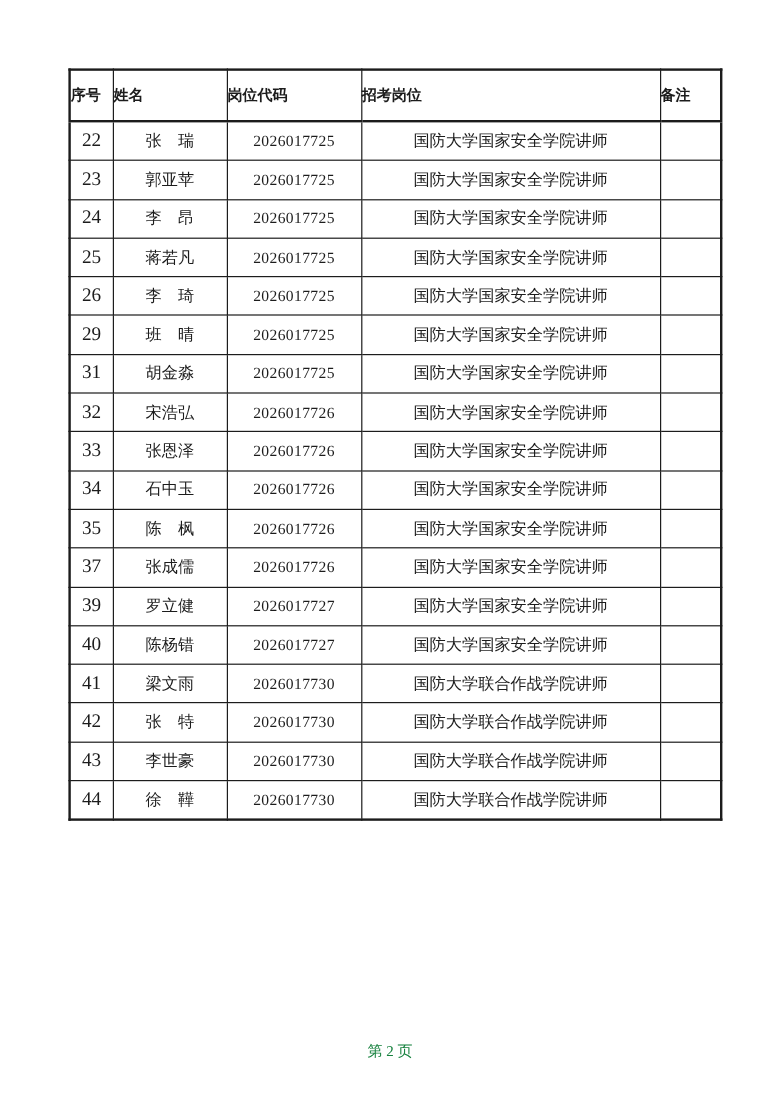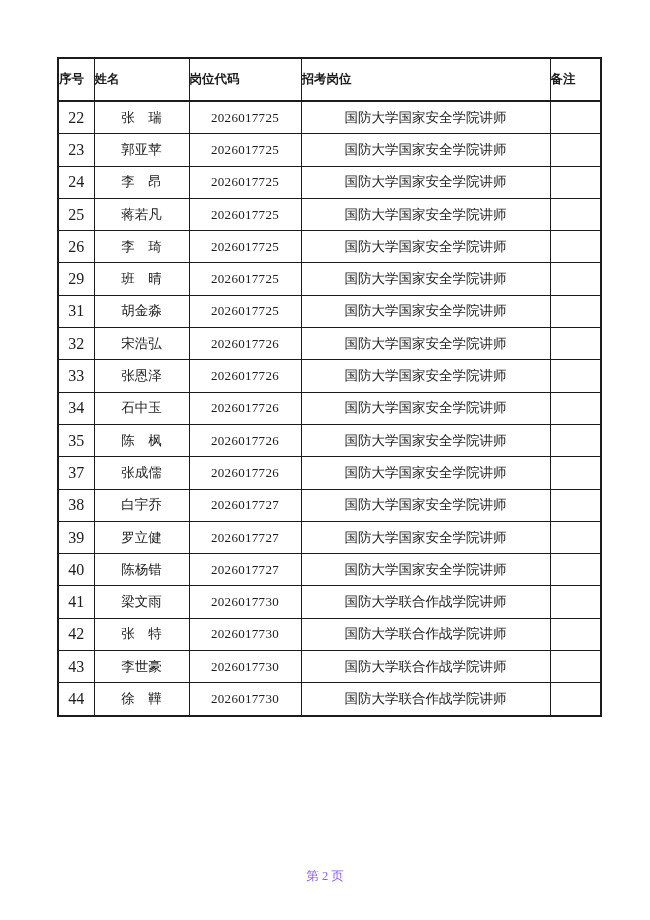--- a/index.html
+++ b/index.html
@@ -61,21 +61,21 @@
     letter-spacing: 0.3px;
     margin-left: 24px;
   }
   .page-footer {
     position: absolute;
     left: 0;
     top: 868px;
     width: 650px;
     text-align: center;
     font-size: 12.5px;
-    color: #8b5cf6;
+    color: #15803d;
   }
 </style>
 </head>
 <body>
 
 <div class="sheet">
 
   <table class="roster">
     <colgroup>
       <col style="width:36px">
@@ -187,27 +187,20 @@
 
 
   <tr>
     <td class="col-index">37</td>
     <td class="col-name">张成儒</td>
     <td class="col-code">2026017726</td>
     <td class="col-position">国防大学国家安全学院讲师</td>
     <td class="col-remark"></td>
   </tr>
 
-  <tr>
-    <td class="col-index">38</td>
-    <td class="col-name">白宇乔</td>
-    <td class="col-code">2026017727</td>
-    <td class="col-position">国防大学国家安全学院讲师</td>
-    <td class="col-remark"></td>
-  </tr>
 
   <tr>
     <td class="col-index">39</td>
     <td class="col-name">罗立健</td>
     <td class="col-code">2026017727</td>
     <td class="col-position">国防大学国家安全学院讲师</td>
     <td class="col-remark"></td>
   </tr>
 
   <tr>

